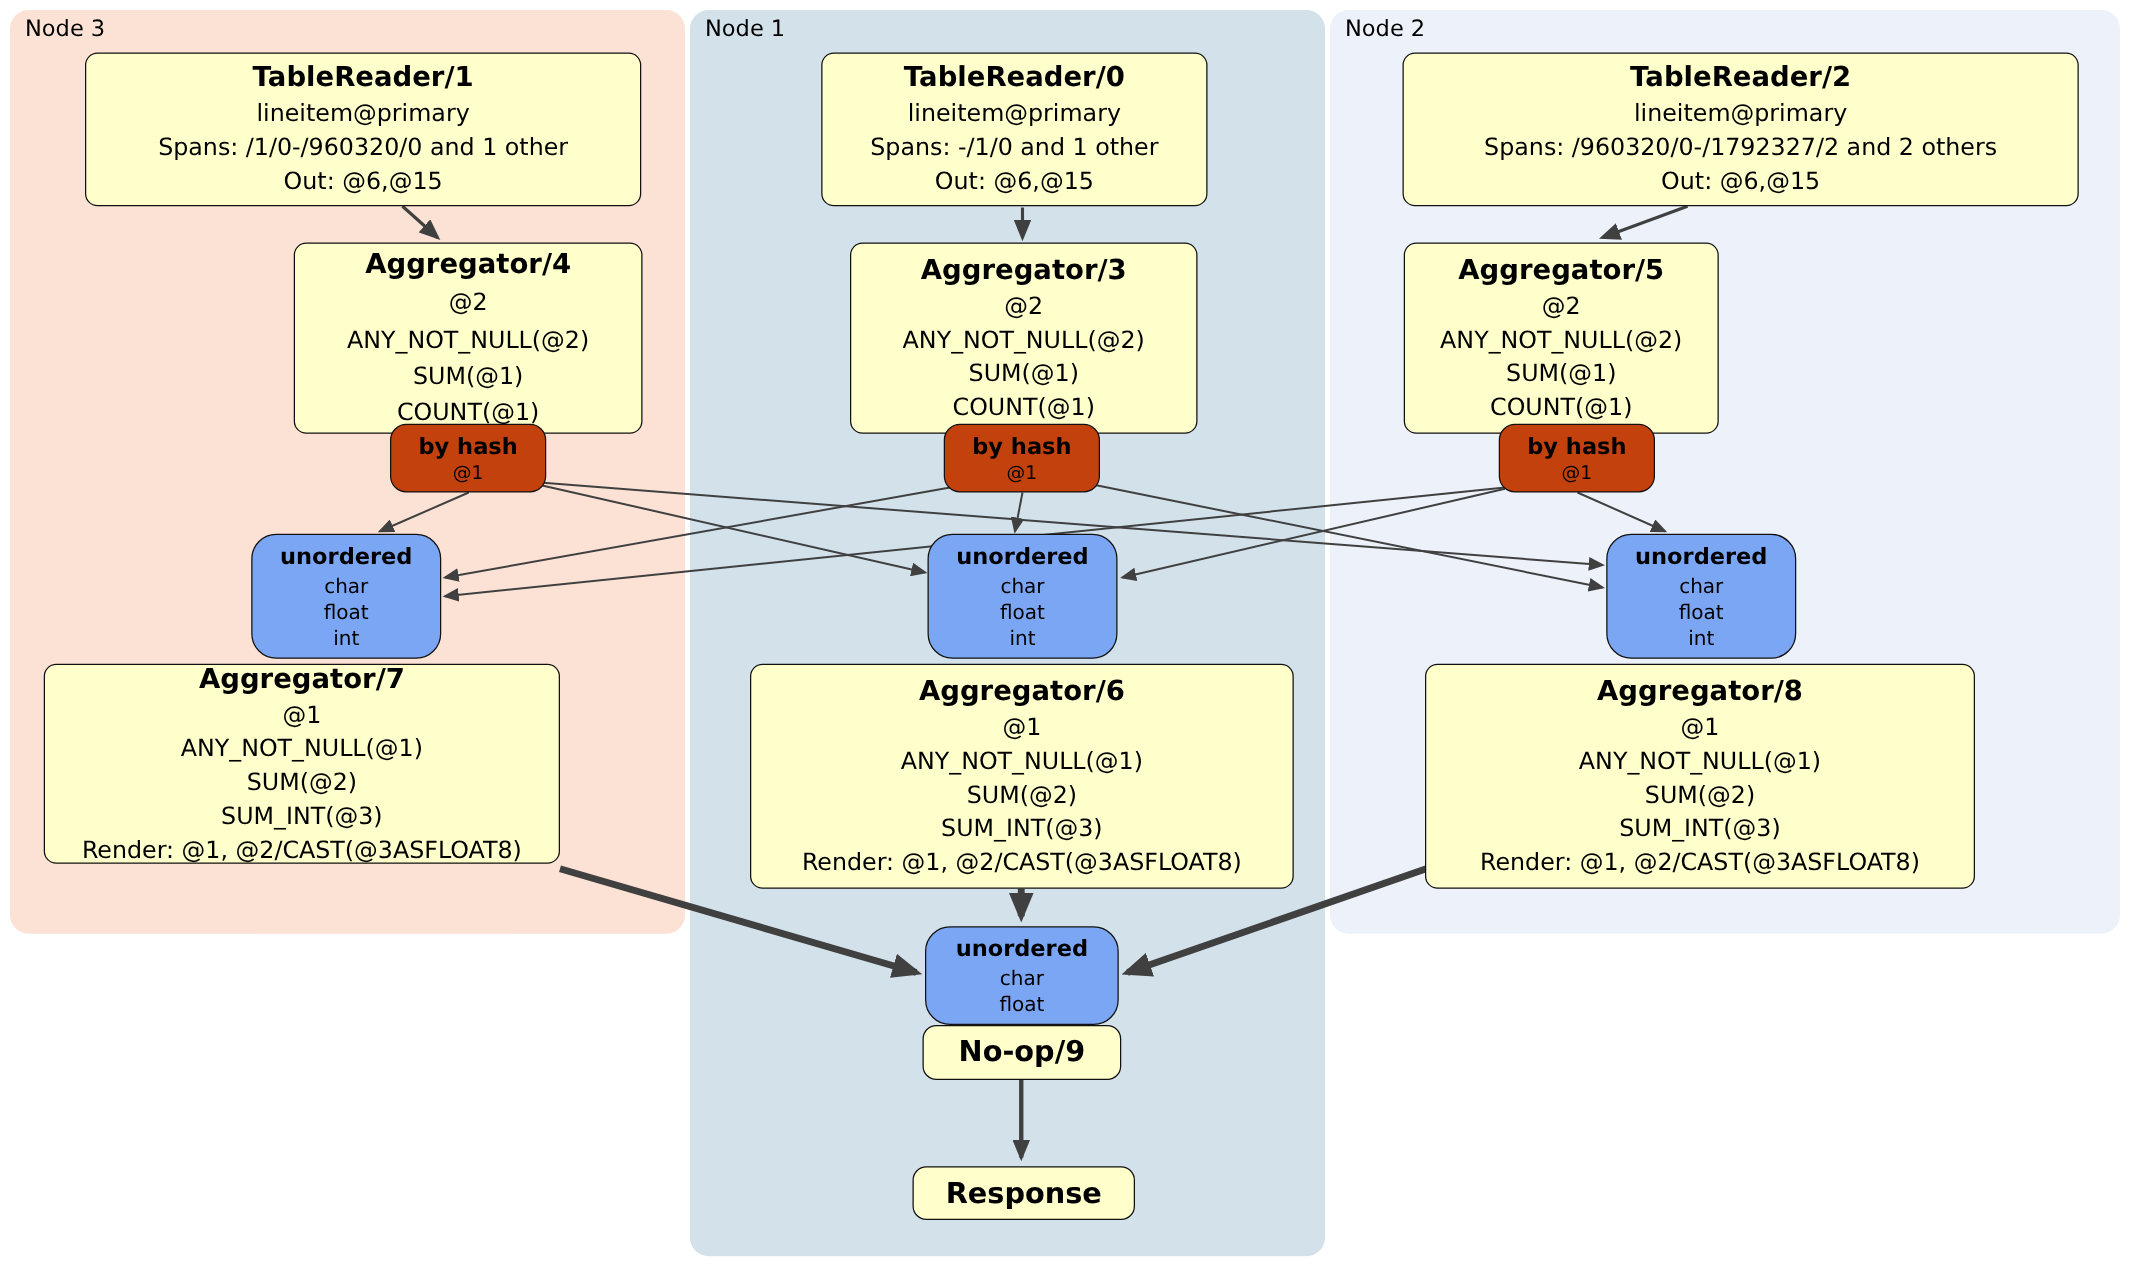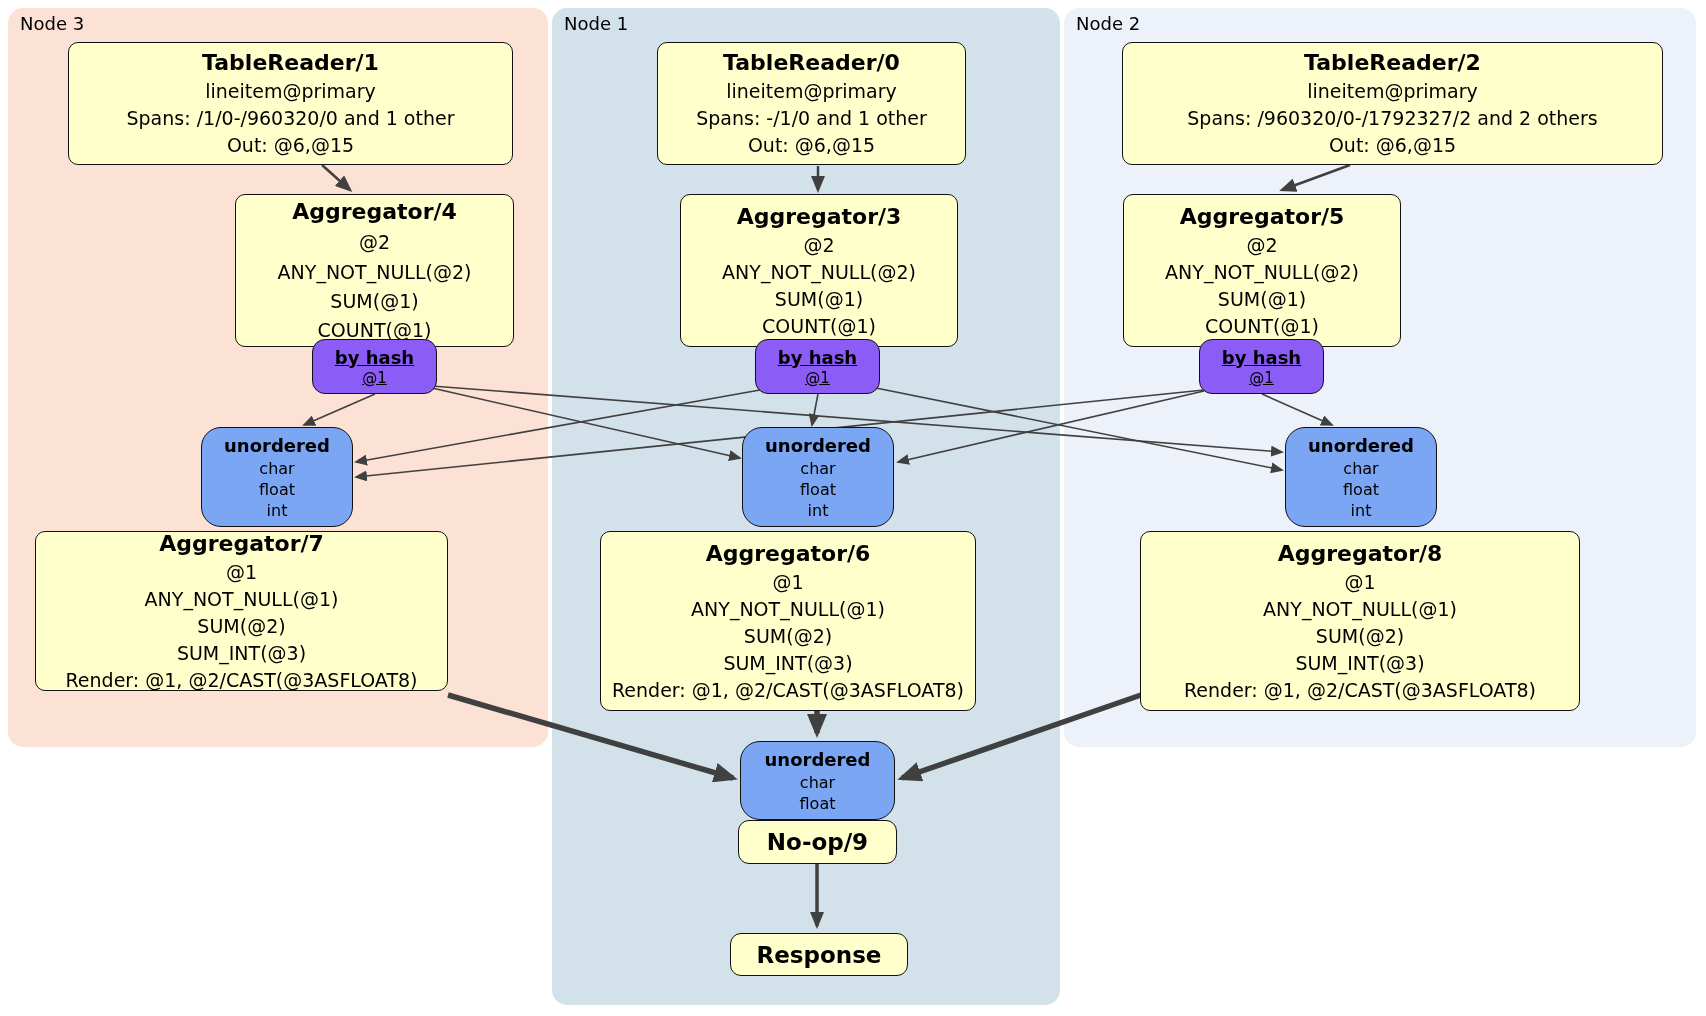--- a/index.html
+++ b/index.html
@@ -46,23 +46,22 @@
     font-size:22px;
     line-height:30px;
     white-space:nowrap;
   }
   .box .line{
     font-size:19px;
     line-height:27px;
     white-space:nowrap;
   }
   .box.router{
-    background:#8b5cf6;
+    background:#c2410c;
     border-radius:13px;
-    text-decoration:underline;
   }
   .box.router .title{font-size:18px;line-height:22px;}
   .box.router .line{font-size:15px;line-height:18px;}
   .box.sync{
     background:#7ba6f3;
     border-radius:20px;
   }
   .box.sync .title{font-size:18px;line-height:24px;}
   .box.sync .line{font-size:16px;line-height:21px;}
   .box.terminal{border-radius:11px;}
@@ -135,21 +134,21 @@
       <div class="line">SUM(@1)</div>
       <div class="line">COUNT(@1)</div>
     </div>
     <div class="box processor" style="left: 680px; top: 194px; width: 278px; height: 153px;">
       <div class="title">Aggregator/3</div>
       <div class="line">@2</div>
       <div class="line">ANY_NOT_NULL(@2)</div>
       <div class="line">SUM(@1)</div>
       <div class="line">COUNT(@1)</div>
     </div>
-    <div class="box processor" style="left: 1123px; top: 194px; width: 278px; height: 153px;">
+    <div class="box processor" style="left: 1123px; top: 194px; width: 252px; height: 153px;">
       <div class="title">Aggregator/5</div>
       <div class="line">@2</div>
       <div class="line">ANY_NOT_NULL(@2)</div>
       <div class="line">SUM(@1)</div>
       <div class="line">COUNT(@1)</div>
     </div>
     <div class="box router" style="left: 312px; top: 339px; width: 125px; height: 55px;">
       <div class="title">by hash</div>
       <div class="line">@1</div>
     </div>
@@ -180,21 +179,21 @@
       <div class="line">int</div>
     </div>
     <div class="box processor" style="left: 35px; top: 531px; width: 413px; height: 160px;">
       <div class="title">Aggregator/7</div>
       <div class="line">@1</div>
       <div class="line">ANY_NOT_NULL(@1)</div>
       <div class="line">SUM(@2)</div>
       <div class="line">SUM_INT(@3)</div>
       <div class="line">Render: @1, @2/CAST(@3ASFLOAT8)</div>
     </div>
-    <div class="box processor" style="left: 600px; top: 531px; width: 376px; height: 180px;">
+    <div class="box processor" style="left: 600px; top: 531px; width: 435px; height: 180px;">
       <div class="title">Aggregator/6</div>
       <div class="line">@1</div>
       <div class="line">ANY_NOT_NULL(@1)</div>
       <div class="line">SUM(@2)</div>
       <div class="line">SUM_INT(@3)</div>
       <div class="line">Render: @1, @2/CAST(@3ASFLOAT8)</div>
     </div>
     <div class="box processor" style="left: 1140px; top: 531px; width: 440px; height: 180px;">
       <div class="title">Aggregator/8</div>
       <div class="line">@1</div>

